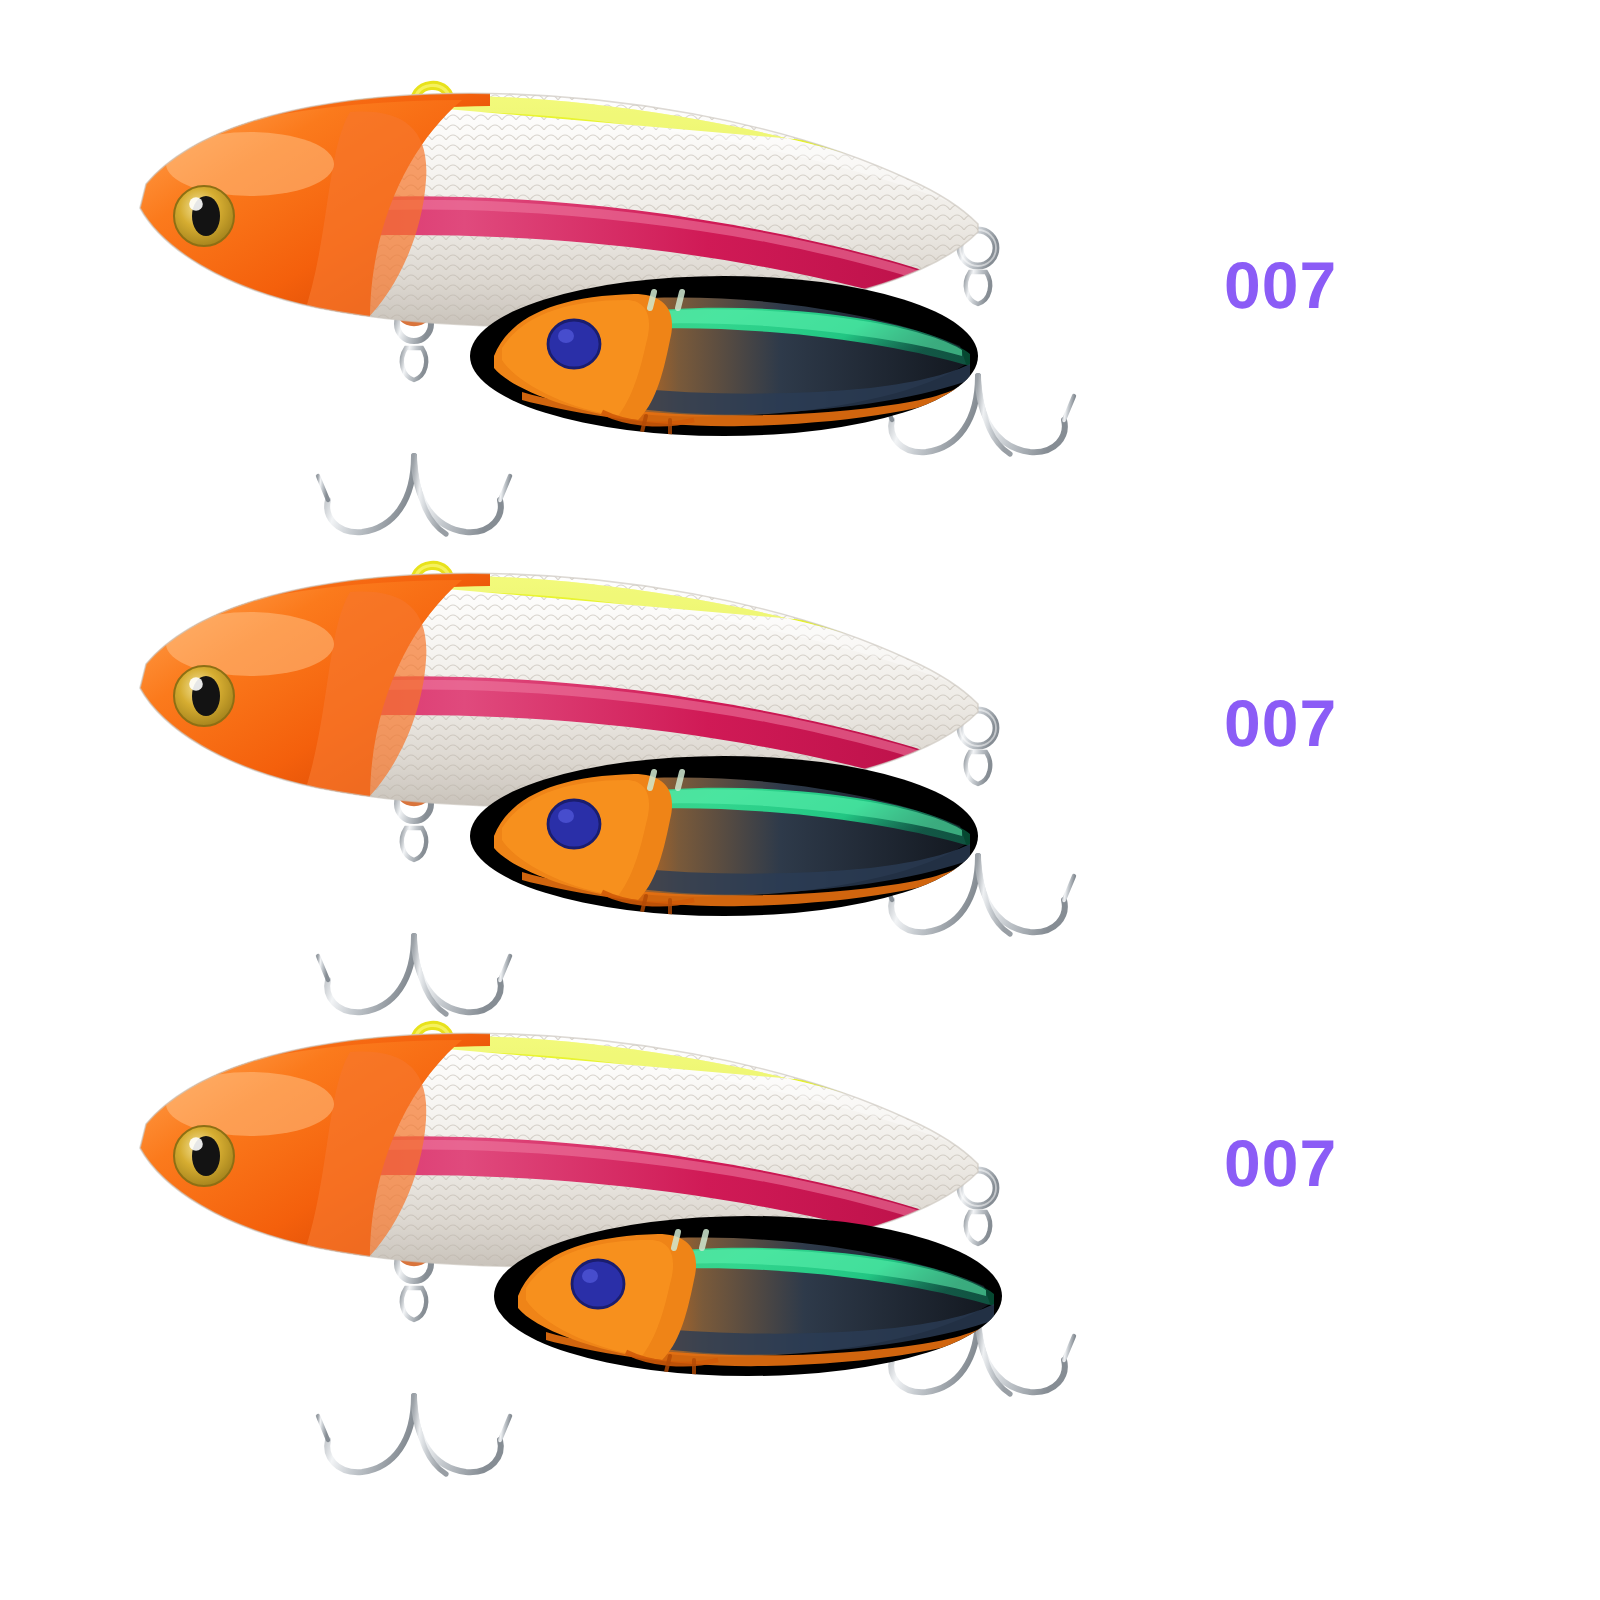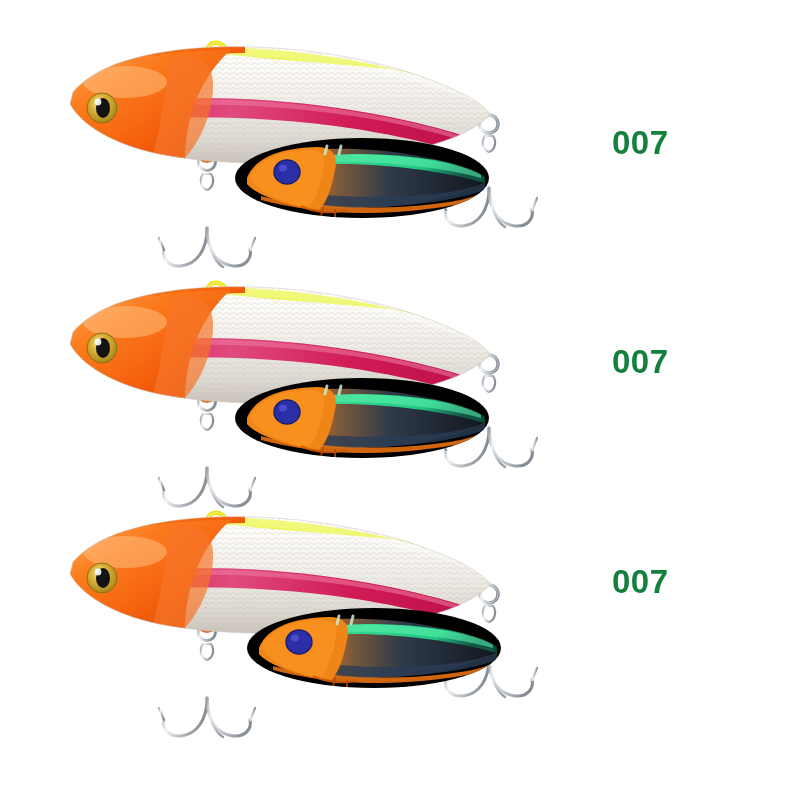--- a/index.html
+++ b/index.html
@@ -29,21 +29,21 @@
     left: 55px;
     top: 0;
     width: 500px;
     height: 250px;
   }
   .code-label {
     position: absolute;
     font-family: "Liberation Sans", sans-serif;
     font-size: 33px;
     font-weight: 700;
-    color: #15803d;
+    color: #8b5cf6;
     letter-spacing: 0.5px;
     line-height: 1;
     white-space: nowrap;
   }
   .lure-svg {
     position: absolute;
     left: 0;
     top: 0;
     display: block;
   }

